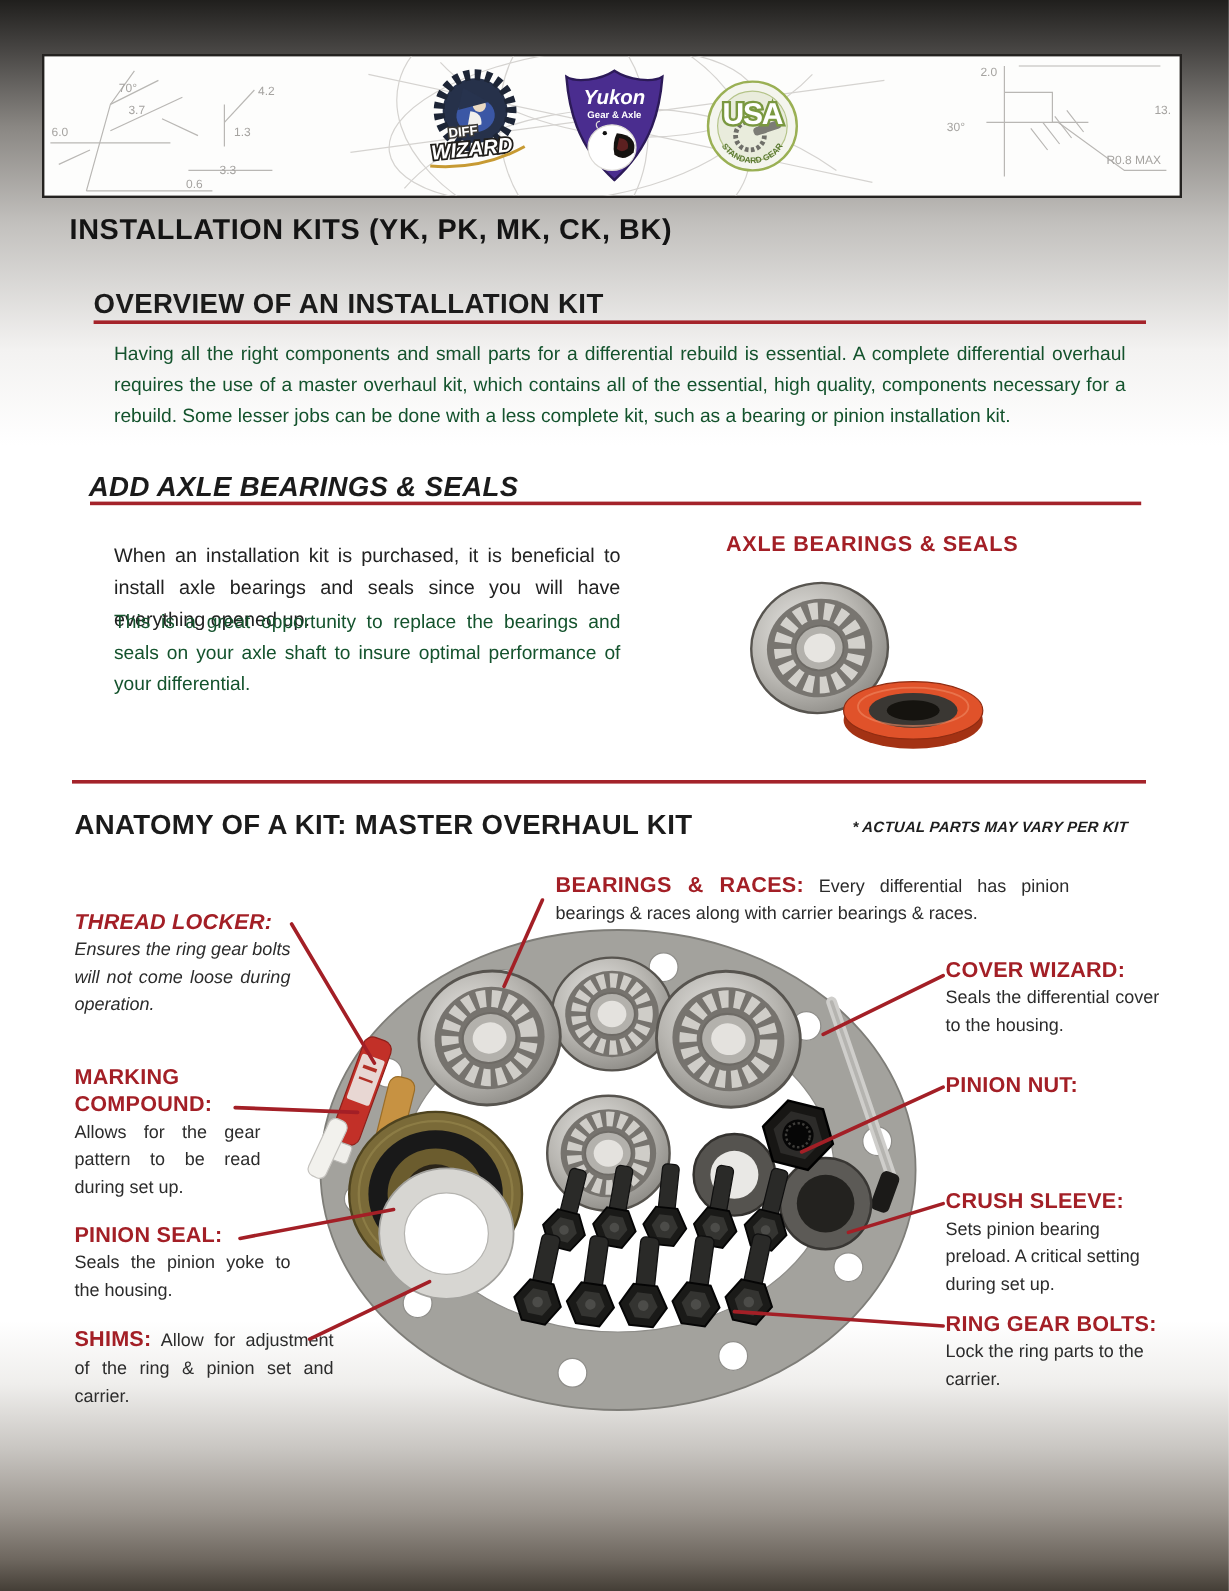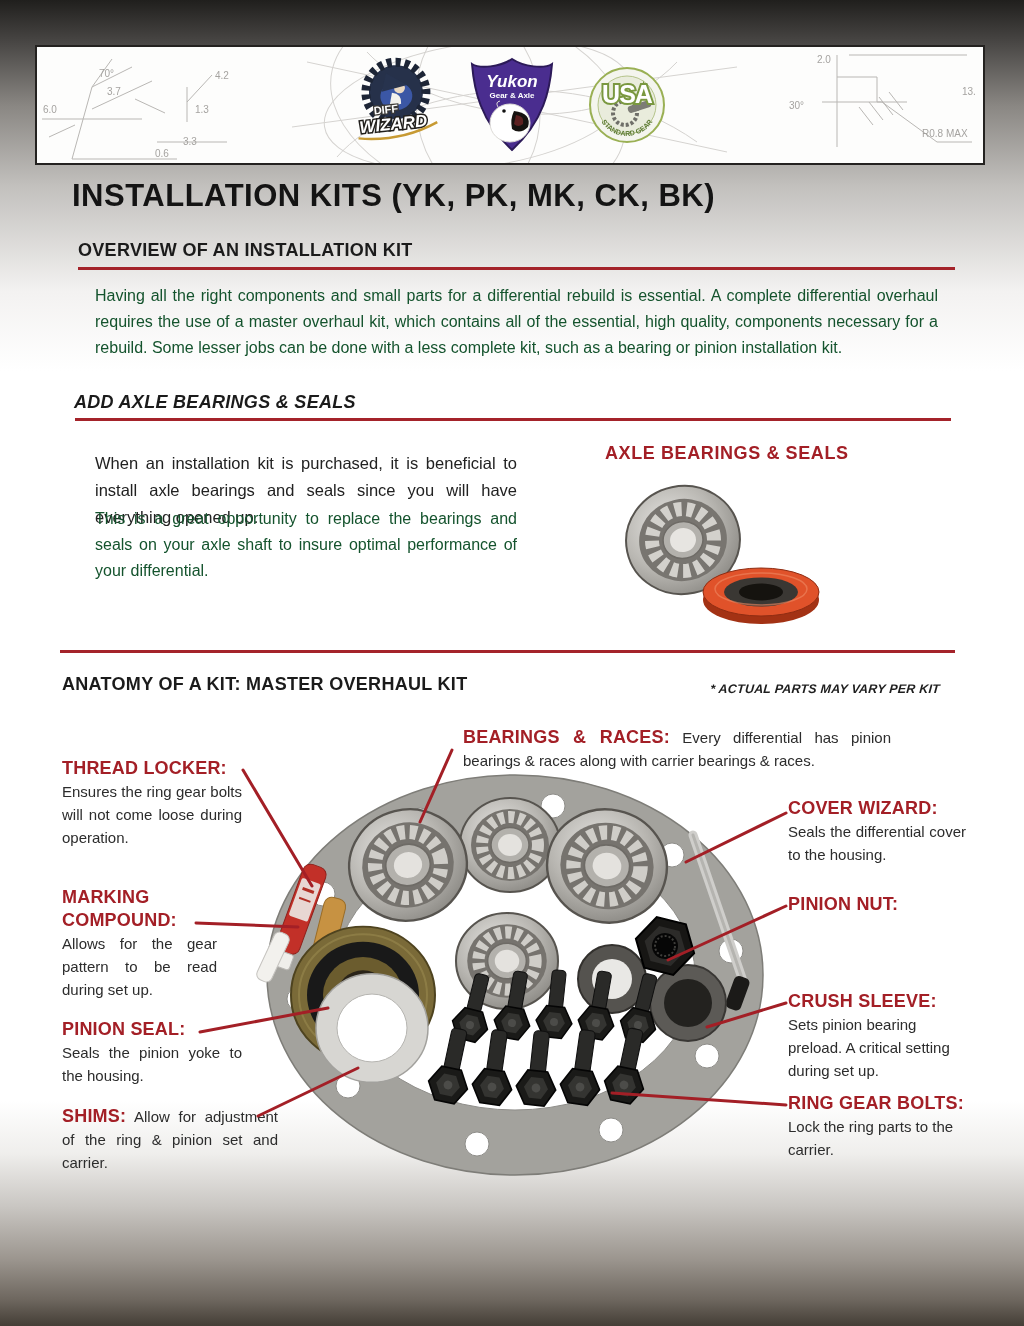--- a/index.html
+++ b/index.html
@@ -11,25 +11,25 @@
       #ffffff 83%, #efeeec 87%, #c9c6c2 91%, #9b958e 95%, #6e675f 98%, #443e36 100%);
   }
   .abs{position:absolute;}
   
   .banner{
     left:35px;top:45px;width:950px;height:120px;
     background:#fdfdfc;border:2px solid #242220;box-sizing:border-box;
   }
   
   .page-title{
-    left:72px;top:178px;width:900px;
-    font-size:31px;font-weight:bold;color:#141414;letter-spacing:.5px;
+    left:58px;top:178px;width:900px;
+    font-size:24px;font-weight:bold;color:#141414;letter-spacing:.5px;
   }
   .sec-head{
-    font-size:18px;font-weight:bold;color:#1b1b1b;letter-spacing:.3px;
+    font-size:23px;font-weight:bold;color:#1b1b1b;letter-spacing:.3px;
   }
   .rule{height:3px;background:#a4232a;}
   .body-text{
     font-size:16px;line-height:26px;color:#14532d;text-align:justify;
   }
   .lead-text{
     font-size:16.5px;line-height:27px;color:#222;font-weight:normal;text-align:justify;
   }
   .red-label{
     color:#a31f26;font-weight:bold;
@@ -192,21 +192,21 @@
 
 <div class="abs rule" style="left:60px;top:650px;width:895px;"></div>
 <div class="abs sec-head" style="left:62px;top:674px;">ANATOMY OF A KIT: MASTER OVERHAUL KIT</div>
 <div class="abs note-italic" style="left:640px;top:682px;width:300px;text-align:right;">* ACTUAL PARTS MAY VARY PER KIT</div>
 
 <div class="abs callout" style="left:463px;top:726px;width:428px;">
   <span class="red-label">BEARINGS &amp; RACES:</span>
   <span>Every differential has pinion bearings &amp; races along with carrier bearings &amp; races.</span>
 </div>
 
-<div class="abs callout" style="left:62px;top:757px;width:180px;">
+<div class="abs callout" style="left:62px;top:757px;width:180px;font-style:italic;">
   <span class="red-label block-label">THREAD LOCKER:</span>
   <span>Ensures the ring gear bolts will not come loose during operation.</span>
 </div>
 
 <div class="abs callout" style="left:62px;top:886px;width:155px;">
   <span class="red-label block-label">MARKING COMPOUND:</span>
   <span>Allows for the gear pattern to be read during set up.</span>
 </div>
 
 <div class="abs callout" style="left:62px;top:1018px;width:180px;">

